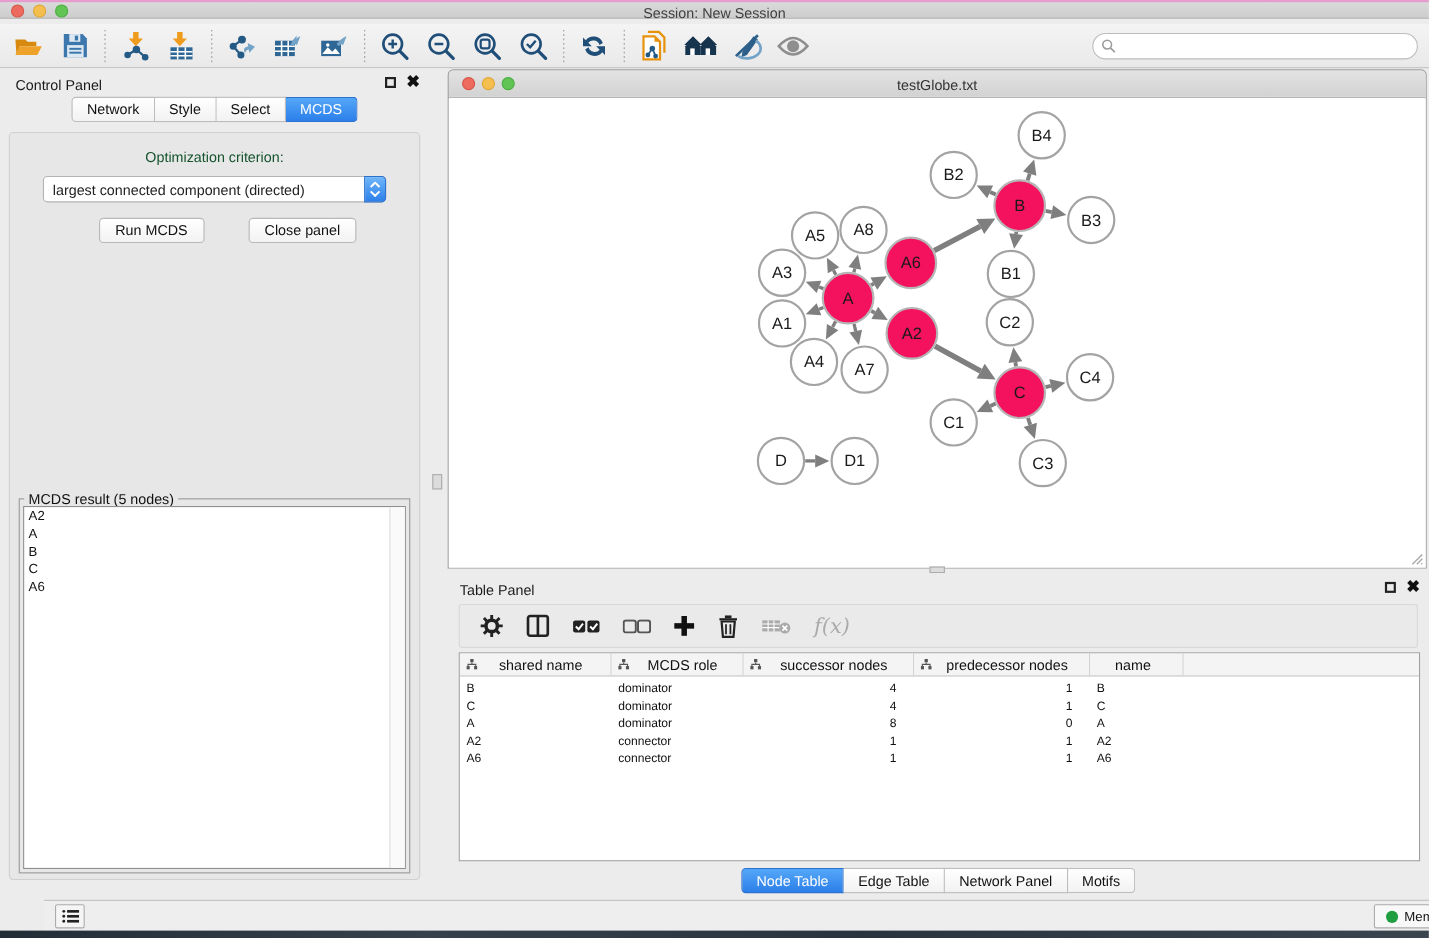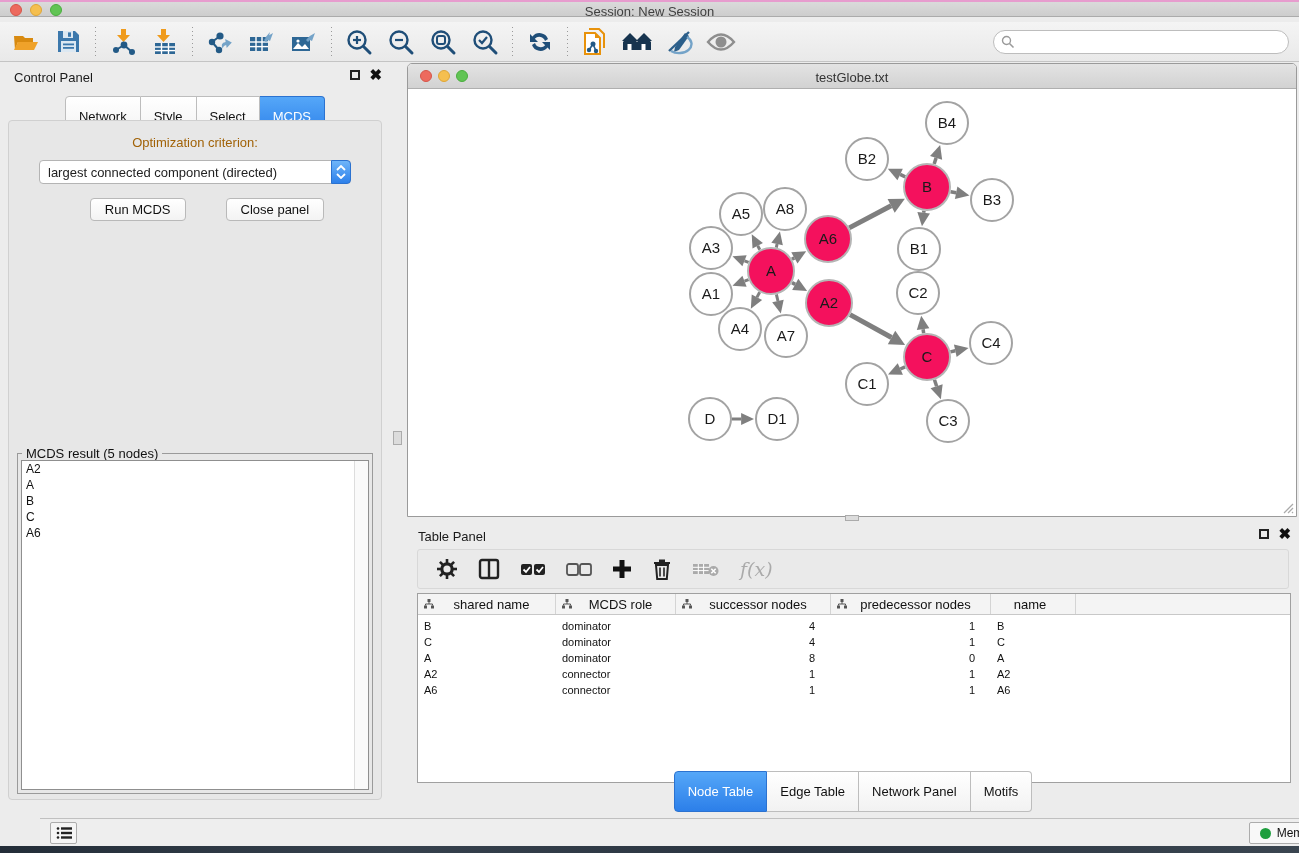--- a/index.html
+++ b/index.html
@@ -36,29 +36,29 @@
 
   
   .control-panel { position:absolute; left:0; top:62px; width:390px; height:756px; background:#ECECEC; }
   .panel-head { position:relative; height:26px; }
   .panel-head .panel-title { position:absolute; left:14px; top:8px; font-size:13px; color:#1a1a1a; }
   .panel-winbtns { position:absolute; right:8px; top:8px; display:flex; gap:9px; align-items:center; }
   .float-box { width:10px; height:10px; border:2px solid #222; display:inline-block; }
   .close-x { font-size:15px; font-weight:bold; color:#111; line-height:10px; }
 
   .seg-tabs { display:flex; justify-content:center; }
-  .seg-tabs .tab { font-size:13px; padding:12px 13px; background:linear-gradient(#FFFFFF,#F2F2F2);
-    border:1px solid #BDBDBD; border-left-width:0; color:#111; cursor:default;margin-top:8px; }
+  .seg-tabs .tab { font-size:13px; padding:3px 13px; background:linear-gradient(#FFFFFF,#F2F2F2);
+    border:1px solid #BDBDBD; border-left-width:0; color:#111; cursor:default; }
   .seg-tabs .tab:first-child { border-left-width:1px; border-radius:4px 0 0 4px; }
   .seg-tabs .tab:last-child { border-radius:0 4px 4px 0; }
   .seg-tabs .tab.active { background:linear-gradient(#55A7F8,#2C7FE9); border-color:#2B72D0; color:#fff; }
 
   .cp-inner { position:absolute; left:8px; right:8px; top:58px; height:680px;
     background:#E7E7E7; border:1px solid #D0D0D0; border-radius:4px; }
-  .opt-label { text-align:center; margin-top:14px; font-size:13px; color:#a16207; }
+  .opt-label { text-align:center; margin-top:14px; font-size:13px; color:#14532d; }
   .combo { margin:10px auto 0 auto; width:312px; height:24px; background:#fff;
     border:1px solid #B4B4B4; border-radius:4px; position:relative;
     display:flex; align-items:center; padding-left:8px; font-size:13px; }
   .combo .stepper { position:absolute; right:-1px; top:-1px; width:20px; height:24px;
     background:linear-gradient(#6FB5F9,#2D80EA); border:1px solid #2B72D0; border-radius:0 4px 4px 0;
     display:flex; flex-direction:column; align-items:center; justify-content:center; gap:2px; }
   .btn-row { display:flex; justify-content:center; gap:16px; margin-top:14px; }
   .pushbtn { font-size:13px; padding:3px 14px; background:linear-gradient(#FFFFFF,#F3F3F3);
     border:1px solid #B9B9B9; border-radius:4px; color:#111; font-family:"Liberation Sans",sans-serif;margin-left:24px; }
 

